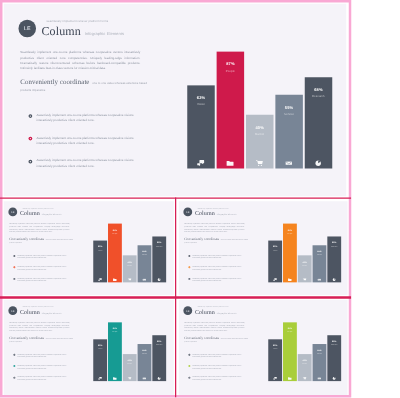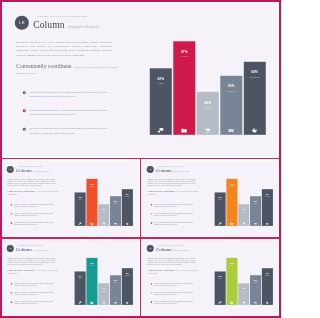--- a/index.html
+++ b/index.html
@@ -2,21 +2,21 @@
 <html><head>
 <meta charset="utf-8">
 <title>Column Infographic Elements</title>
 <style>
   html,body{margin:0;padding:0;}
   body{
     width:281px;height:318px;overflow:hidden;
     background:#ffffff;
     font-family:"Liberation Sans",sans-serif;
   }
-  #page{position:relative;width:281px;height:318px;box-sizing:border-box;background:#be185d;overflow:hidden;}
+  #page{position:relative;width:281px;height:318px;box-sizing:border-box;background:#f9a8d4;overflow:hidden;}
   .paper{position:absolute;left:2px;top:2px;right:2px;bottom:2px;background:#ffffff;}
 
   .slide{position:absolute;background:#f5f3f9;overflow:hidden;}
   .slide.big{left:3.2px;top:3.2px;width:274px;height:153.4px;}
   .slide.sm{width:135.4px;height:75.8px;}
   .sm1{left:3.2px;top:160.7px;}
   .sm2{left:142.6px;top:160.7px;}
   .sm3{left:3.2px;top:239.9px;}
   .sm4{left:142.6px;top:239.9px;}
 

